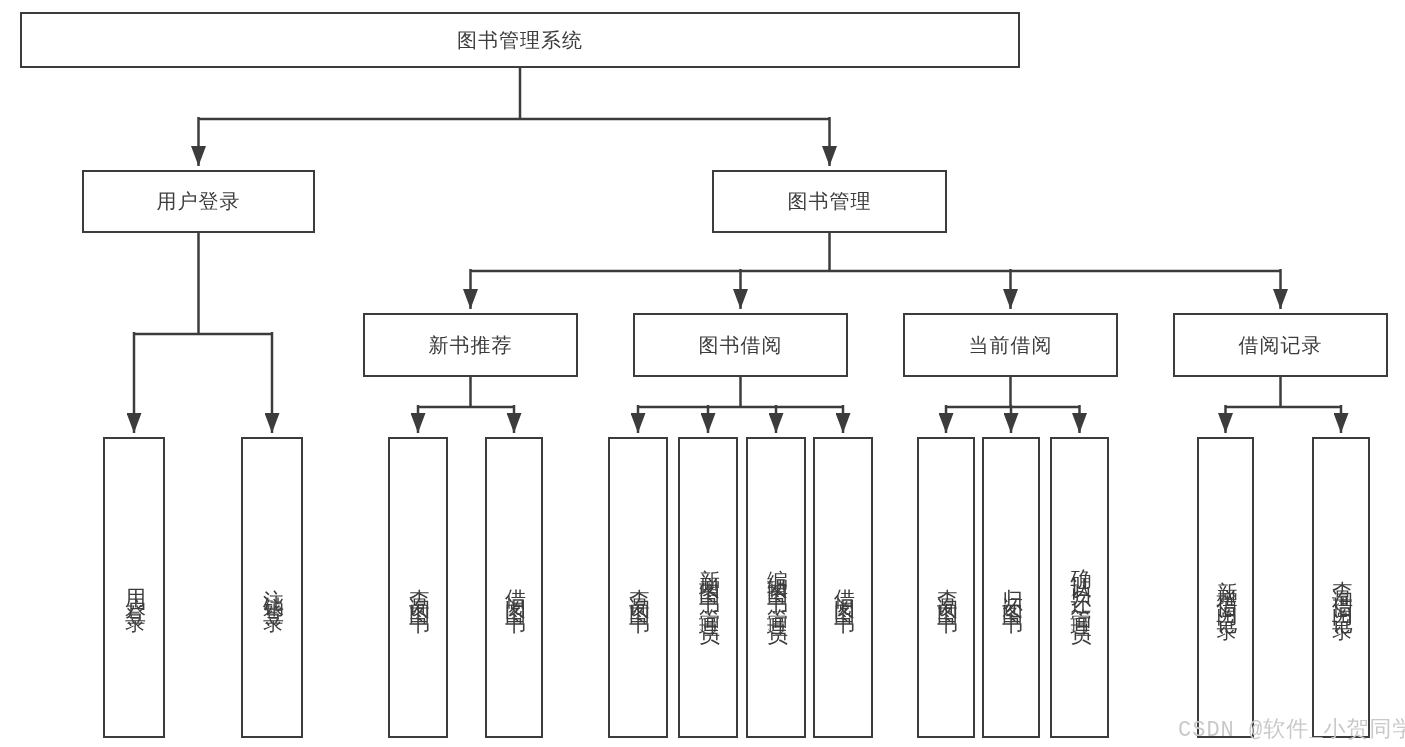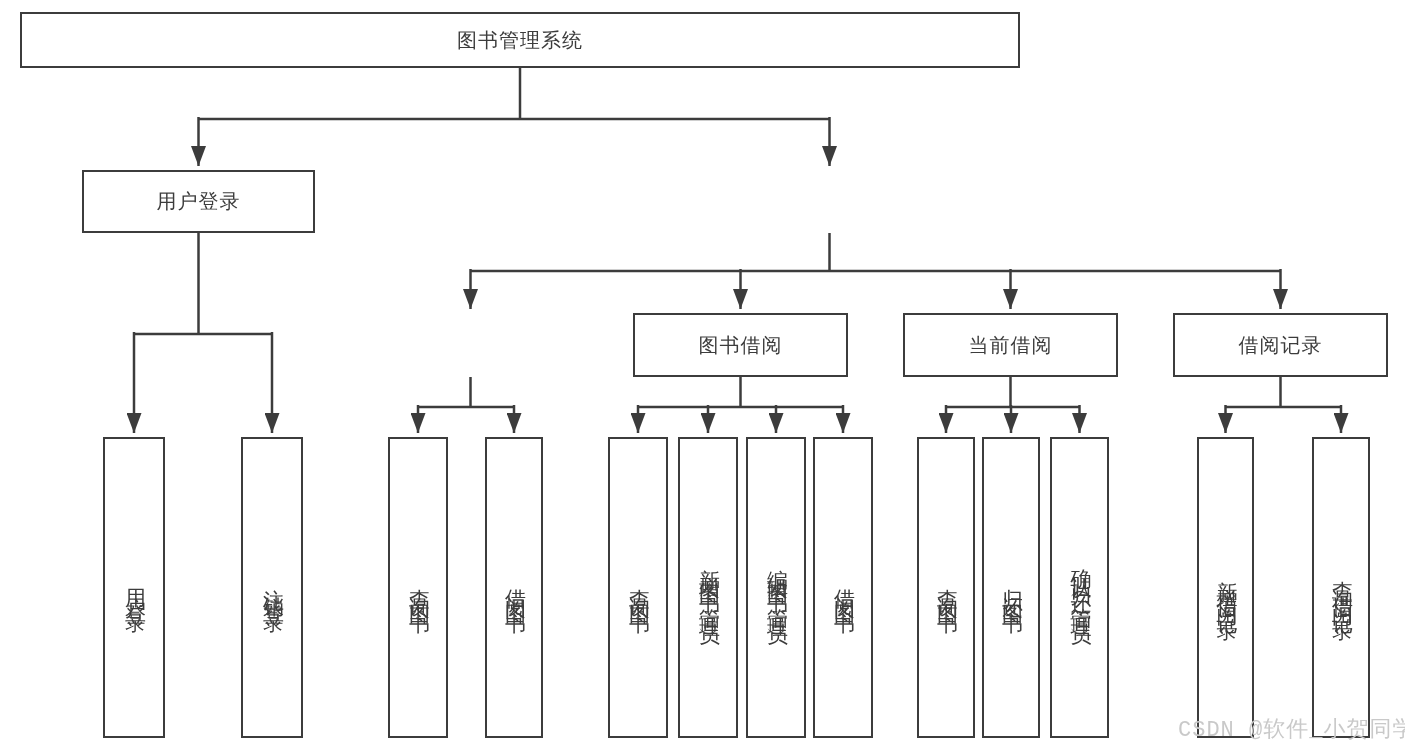--- a/index.html
+++ b/index.html
@@ -93,21 +93,27 @@
     <path class="connector" d="M1341,405 L1341,433" marker-end="url(#arrow)"></path>
   </svg>
 
   <div class="node hnode" style="left:20px;top:12px;width:1000px;height:56px;">
     <span>图书管理系统</span>
   </div>
 
   <div class="node hnode" style="left:82px;top:170px;width:233px;height:63px;">
     <span>用户登录</span>
   </div>
+  <div class="node hnode" style="left:712px;top:170px;width:235px;height:63px;">
+    <span>图书管理</span>
+  </div>
 
+  <div class="node hnode" style="left:363px;top:313px;width:215px;height:64px;">
+    <span>新书推荐</span>
+  </div>
   <div class="node hnode" style="left:903px;top:313px;width:215px;height:64px;">
     <span>当前借阅</span>
   </div>
   <div class="node hnode" style="left:633px;top:313px;width:215px;height:64px;">
     <span>图书借阅</span>
   </div>
   <div class="node hnode" style="left:1173px;top:313px;width:215px;height:64px;">
     <span>借阅记录</span>
   </div>
 

